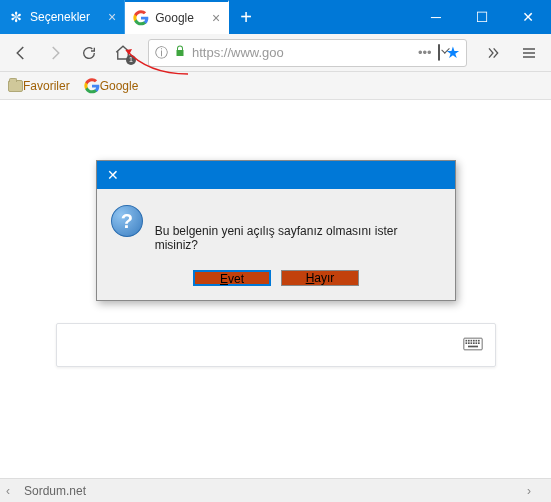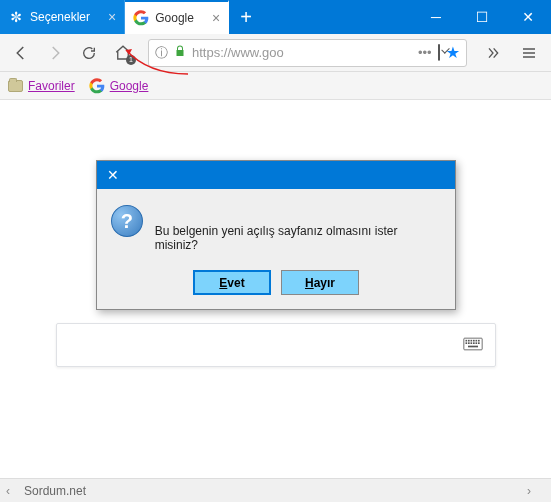--- a/index.html
+++ b/index.html
@@ -28,21 +28,21 @@
 .urlbar-text { flex: 1; color: #999; font-size: 13px; overflow: hidden; white-space: nowrap; }
 .url-icon { color: #888; font-size: 13px; cursor: pointer; }
 .lock { color: #3fa53f; }
 .pocket-icon { width: 16px; height: 14px; border: 1.5px solid #555; border-radius: 0 0 5px 5px; position: relative; }
 .pocket-icon::after { content: ""; position: absolute; top: 2px; left: 3px; width: 6px; height: 4px; border-left: 1.5px solid #555; border-bottom: 1.5px solid #555; transform: rotate(-45deg); }
 .star { color: #0a84ff; font-size: 16px; }
 .menubtn { width: 32px; height: 32px; display: flex; align-items: center; justify-content: center; cursor: pointer; color: #555; }
 
 
 .bookmarks { height: 28px; background: #f5f5f5; border-bottom: 1px solid #e0e0e0; display: flex; align-items: center; padding: 0 8px; gap: 14px; }
-.bookmark { display: flex; align-items: center; gap: 5px; font-size: 12px; color: #a21caf; cursor: pointer; text-decoration: underline; }
+.bookmark { display: flex; align-items: center; font-size: 12px; color: #a16207; cursor: pointer; }
 .folder-icon { width: 15px; height: 12px; background: #d0c89a; border-radius: 2px; border: 1px solid #b0a878; position: relative; }
 .folder-icon::before { content: ""; position: absolute; top: -3px; left: 0; width: 6px; height: 3px; background: #d0c89a; border: 1px solid #b0a878; border-bottom: none; border-radius: 2px 2px 0 0; }
 
 
 .content { position: relative; height: 376px; background: #fff; display: flex; flex-direction: column; align-items: center; padding-top: 130px; }
 .google-logo { font-size: 60px; font-weight: 500; letter-spacing: -2px; font-family: Arial, sans-serif; display: flex; }
 .g1 { color: #4285f4; } .g2 { color: #ea4335; } .g3 { color: #fbbc05; } .g4 { color: #4285f4; } .g5 { color: #34a853; } .g6 { color: #ea4335; }
 .search-box { width: 440px; height: 44px; border: 1px solid #dfe1e5; border-radius: 2px; margin-top: 24px; display: flex; align-items: center; padding: 0 12px; box-shadow: 0 1px 3px rgba(0,0,0,0.08); }
 .search-input { flex: 1; border: none; outline: none; font-size: 15px; }
 .keyboard-icon { color: #666; font-size: 14px; cursor: pointer; }
@@ -51,21 +51,21 @@
 .arrow-svg { position: absolute; top: 42px; left: 118px; pointer-events: none; }
 
 
 .dialog { position: absolute; top: 160px; left: 96px; width: 360px; background: #efefef; border: 1px solid #888; box-shadow: 2px 3px 8px rgba(0,0,0,0.3); }
 .dialog-title { height: 28px; background: #0078d7; color: #fff; font-size: 12px; display: flex; align-items: center; padding: 0 10px; justify-content: space-between; }
 .dialog-close { cursor: pointer; font-size: 14px; }
 .dialog-body { padding: 16px 14px 12px; display: flex; gap: 12px; align-items: flex-start; }
 .question-icon { width: 32px; height: 32px; border-radius: 50%; background: radial-gradient(circle at 30% 30%, #8fc3f0, #3a7dc0); display: flex; align-items: center; justify-content: center; color: #fff; font-size: 20px; font-weight: bold; border: 1px solid #2a6db0; }
 .dialog-text { font-size: 12px; color: #222; padding-top: 6px; margin-top: 13px; }
 .dialog-buttons { display: flex; justify-content: center; gap: 10px; padding: 6px 0 14px; }
-.dlg-btn { min-width: 78px; height: 25px; background: #7dd3fc; border: 1px solid #888; font-size: 12px; cursor: pointer; font-weight: bold; }
+.dlg-btn { min-width: 78px; height: 16px; background: #c2410c; border: 1px solid #888; font-size: 12px; cursor: pointer; }
 .dlg-btn.primary { border: 2px solid #0078d7; }
 
 
 .statusbar { position: absolute; bottom: 0; left: 0; right: 0; height: 24px; background: #f0f0f0; border-top: 1px solid #ddd; display: flex; align-items: center; padding: 0 6px; font-size: 12px; color: #666; }
 .status-arrow { width: 18px; color: #888; cursor: pointer; }
 
 
 .g-favicon { width: 16px; height: 16px; position: relative; }
 .g-favicon svg { width: 16px; height: 16px; }
 

